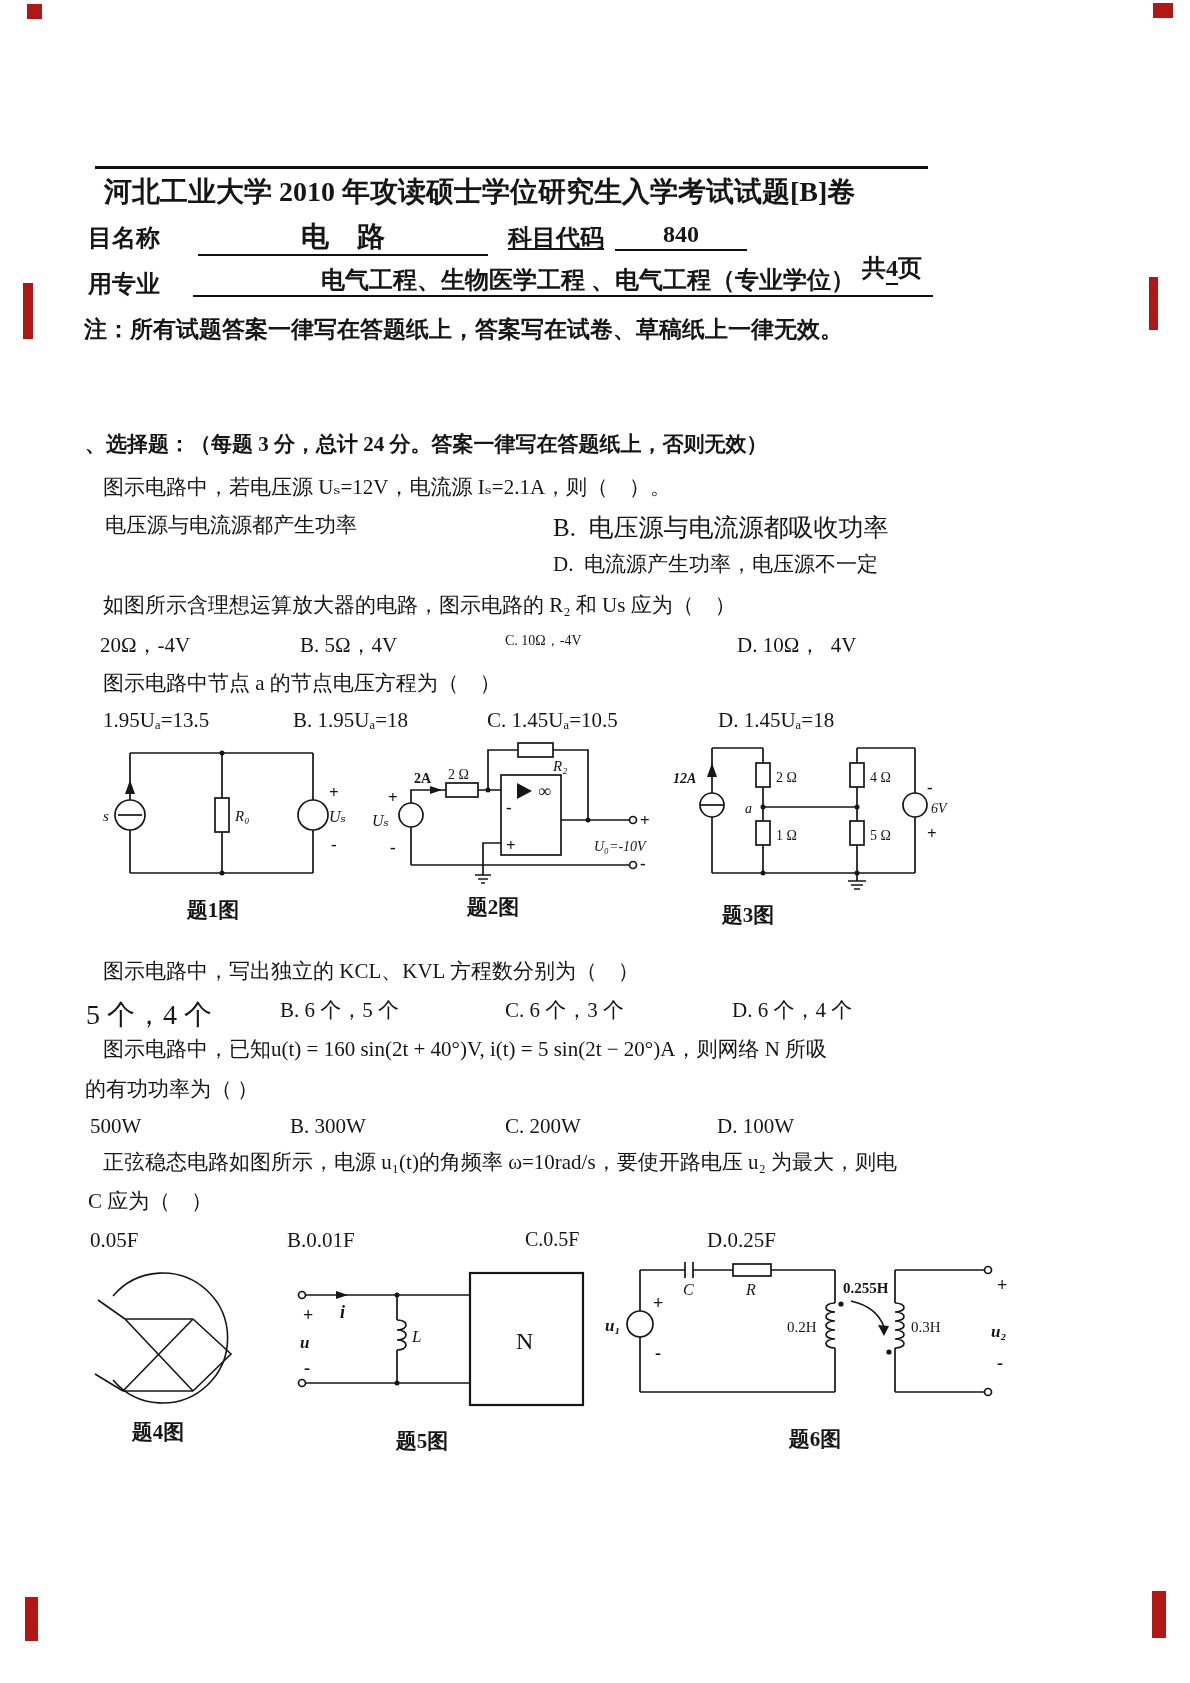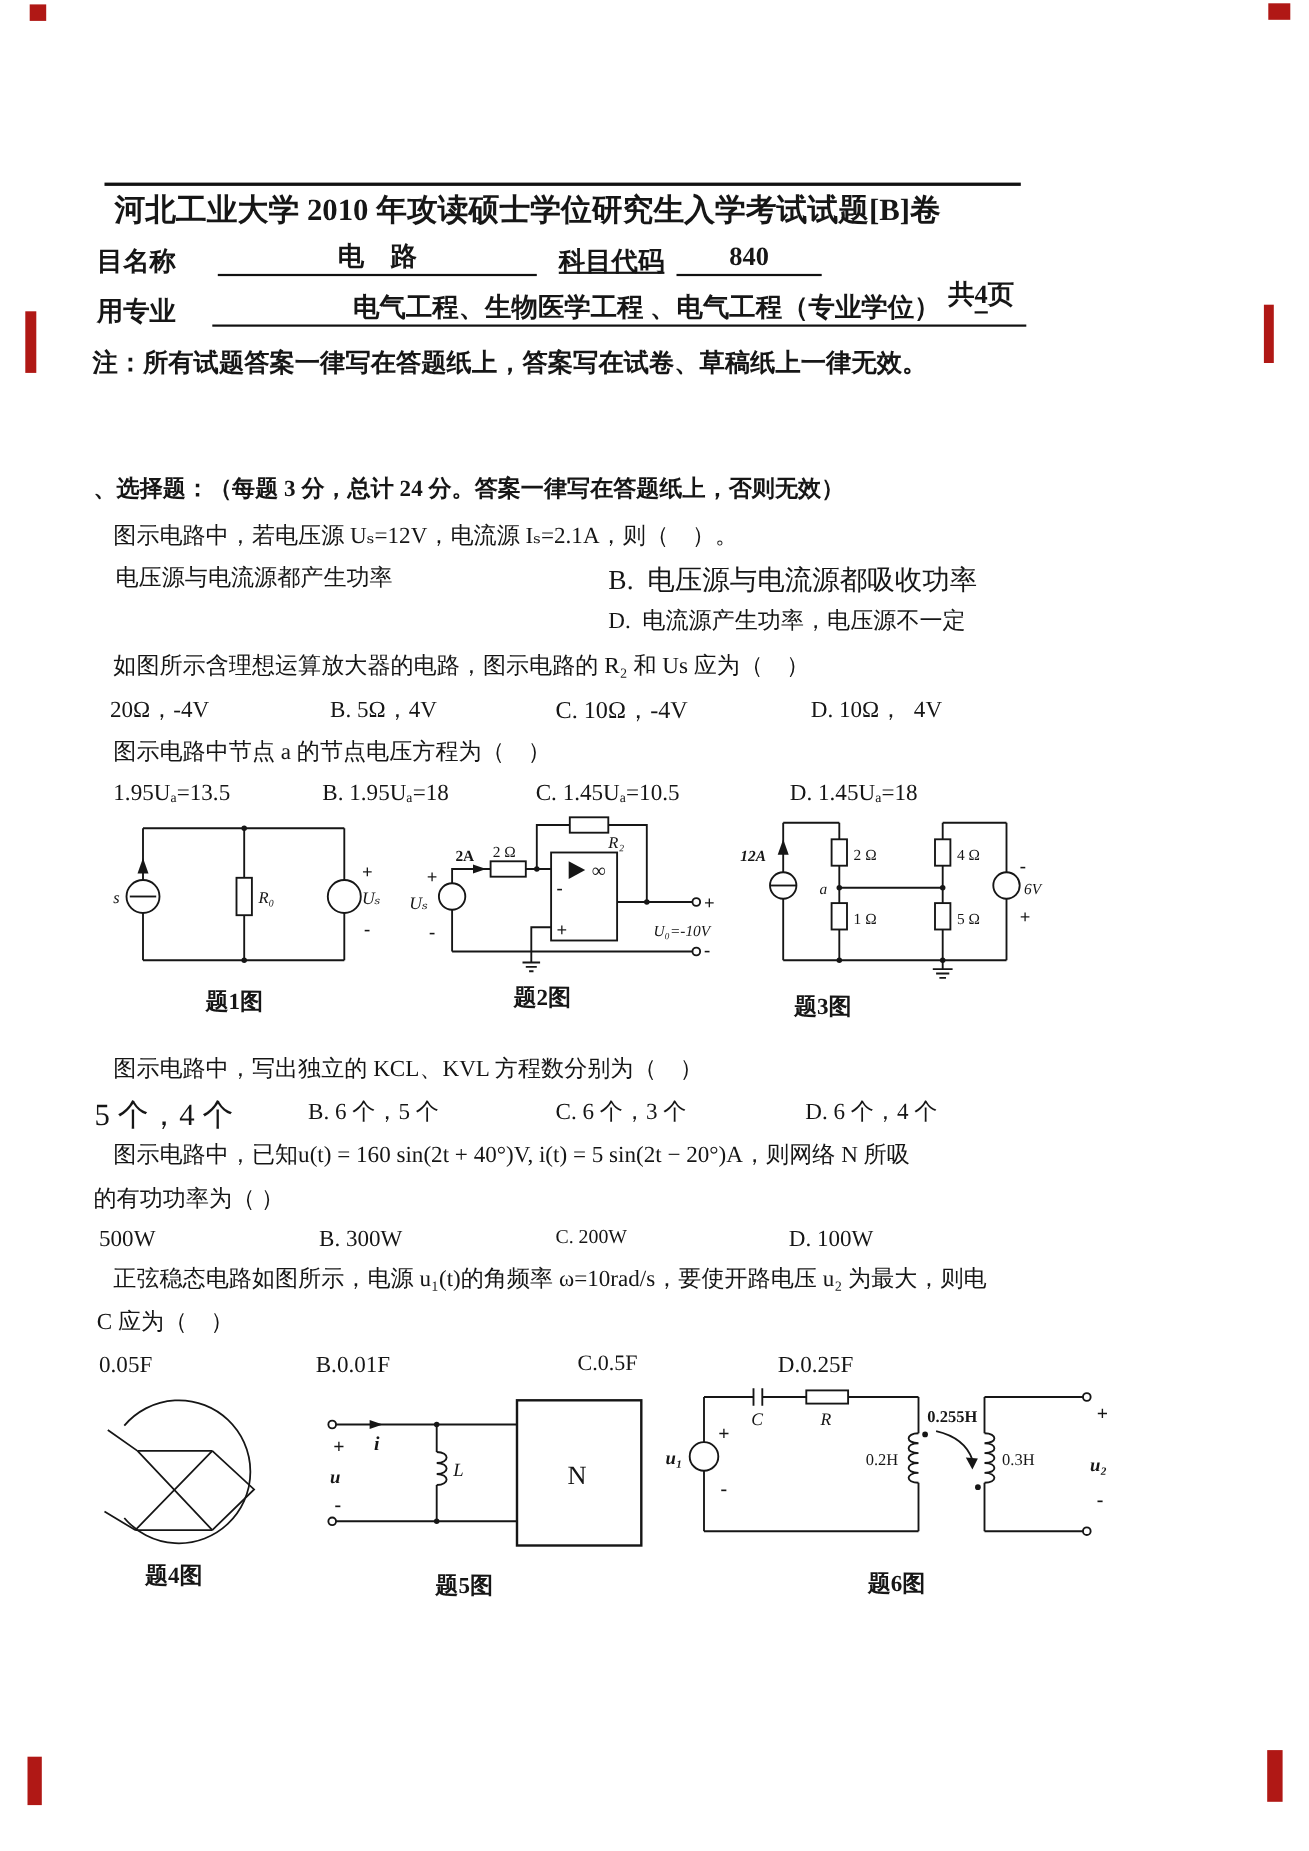--- a/index.html
+++ b/index.html
@@ -24,21 +24,21 @@
   <div class="redmark" style="left:1153px;top:3px;width:20px;height:15px;"></div>
   <div class="redmark" style="left:23px;top:283px;width:10px;height:56px;"></div>
   <div class="redmark" style="left:1149px;top:277px;width:9px;height:53px;"></div>
   <div class="redmark" style="left:25px;top:1597px;width:13px;height:44px;"></div>
   <div class="redmark" style="left:1152px;top:1591px;width:14px;height:47px;"></div>
 
   <div class="rule" style="left:95px;top:166px;width:833px;height:3px;"></div>
   <div class="t b" style="left:104px;top:174px;font-size:28px;">河北工业大学 2010 年攻读硕士学位研究生入学考试试题[B]卷</div>
 
   <div class="t b" style="left:88px;top:223px;font-size:24px;">目名称</div>
-  <span class="t b uline" style="left:198px;top:219px;width:290px;font-size:24px;">电    路</span>
+  <span class="t b uline" style="left:198px;top:219px;width:290px;font-size:28px;">电    路</span>
   <div class="t b" style="left:508px;top:223px;font-size:24px;text-decoration:underline;">科目代码</div>
   <span class="t b uline" style="left:615px;top:219px;width:132px;font-size:24px;">840</span>
   <div class="t b" style="left:838px;top:223px;font-size:24px;">
     <span>共</span><span class="uline" style="border-bottom-width:2px;">4</span><span>页</span>
   </div>
 
   <div class="t b" style="left:88px;top:269px;font-size:24px;">用专业</div>
   <span class="t b uline" style="left:193px;top:265px;width:740px;font-size:24px;text-align:center;padding-left:50px;box-sizing:border-box;">电气工程、生物医学工程 、电气工程（专业学位）</span>
 
   <div class="t b" style="left:84px;top:316px;font-size:23px;">注：所有试题答案一律写在答题纸上，答案写在试卷、草稿纸上一律无效。</div>
@@ -46,21 +46,21 @@
   <div class="t b" style="left:85px;top:431px;font-size:21px;">、选择题：（每题 3 分，总计 24 分。答案一律写在答题纸上，否则无效）</div>
 
   <div class="t" style="left:103px;top:474px;font-size:21px;">图示电路中，若电压源 Uₛ=12V，电流源 Iₛ=2.1A，则（    ）。</div>
   <div class="t" style="left:105px;top:512px;font-size:21px;">电压源与电流源都产生功率</div>
   <div class="t" style="left:553px;top:512px;font-size:25px;">B.  电压源与电流源都吸收功率</div>
   <div class="t" style="left:553px;top:551px;font-size:21px;">D.  电流源产生功率，电压源不一定</div>
 
   <div class="t" style="left:103px;top:592px;font-size:21px;">如图所示含理想运算放大器的电路，图示电路的 R₂ 和 Us 应为（    ）</div>
   <div class="t" style="left:100px;top:632px;font-size:21px;">20Ω，-4V</div>
   <div class="t" style="left:300px;top:632px;font-size:21px;">B. 5Ω，4V</div>
-  <div class="t" style="left:505px;top:632px;font-size:22px;text-align:center;">C. 10Ω，-4V</div>
+  <div class="t" style="left:505px;top:632px;font-size:14px;text-align:center;">C. 10Ω，-4V</div>
   <div class="t" style="left:737px;top:632px;font-size:21px;">D. 10Ω，  4V</div>
 
   <div class="t" style="left:103px;top:670px;font-size:21px;">图示电路中节点 a 的节点电压方程为（    ）</div>
   <div class="t" style="left:103px;top:707px;font-size:21px;">1.95Uₐ=13.5</div>
   <div class="t" style="left:293px;top:707px;font-size:21px;">B. 1.95Uₐ=18</div>
   <div class="t" style="left:487px;top:707px;font-size:21px;">C. 1.45Uₐ=10.5</div>
   <div class="t" style="left:718px;top:707px;font-size:21px;">D. 1.45Uₐ=18</div>
 
   <svg style="left:95px;top:742px;" width="250" height="155" viewBox="0 0 250 155">
     <g stroke="#161616" stroke-width="1.7" fill="none">
@@ -153,21 +153,21 @@
   <div class="t" style="left:103px;top:958px;font-size:21px;">图示电路中，写出独立的 KCL、KVL 方程数分别为（    ）</div>
   <div class="t" style="left:86px;top:997px;font-size:28px;">5 个，4 个</div>
   <div class="t" style="left:280px;top:997px;font-size:21px;">B. 6 个，5 个</div>
   <div class="t" style="left:505px;top:997px;font-size:21px;">C. 6 个，3 个</div>
   <div class="t" style="left:732px;top:997px;font-size:21px;">D. 6 个，4 个</div>
 
   <div class="t" style="left:103px;top:1036px;font-size:21px;">图示电路中，已知u(t) = 160 sin(2t + 40°)V, i(t) = 5 sin(2t − 20°)A，则网络 N 所吸</div>
   <div class="t" style="left:85px;top:1076px;font-size:21px;">的有功功率为（ ）</div>
   <div class="t" style="left:90px;top:1113px;font-size:21px;">500W</div>
   <div class="t" style="left:290px;top:1113px;font-size:21px;">B. 300W</div>
-  <div class="t" style="left:505px;top:1113px;font-size:18px;">C. 200W</div>
+  <div class="t" style="left:505px;top:1113px;font-size:21px;">C. 200W</div>
   <div class="t" style="left:717px;top:1113px;font-size:21px;">D. 100W</div>
 
   <div class="t" style="left:103px;top:1149px;font-size:21px;">正弦稳态电路如图所示，电源 u₁(t)的角频率 ω=10rad/s，要使开路电压 u₂ 为最大，则电</div>
   <div class="t" style="left:88px;top:1188px;font-size:21px;">C 应为（    ）</div>
   <div class="t" style="left:90px;top:1227px;font-size:21px;">0.05F</div>
   <div class="t" style="left:287px;top:1227px;font-size:21px;">B.0.01F</div>
   <div class="t" style="left:525px;top:1227px;font-size:20px;">C.0.5F</div>
   <div class="t" style="left:707px;top:1227px;font-size:21px;">D.0.25F</div>
 
   <svg style="left:78px;top:1266px;" width="175" height="145" viewBox="0 0 175 145">

